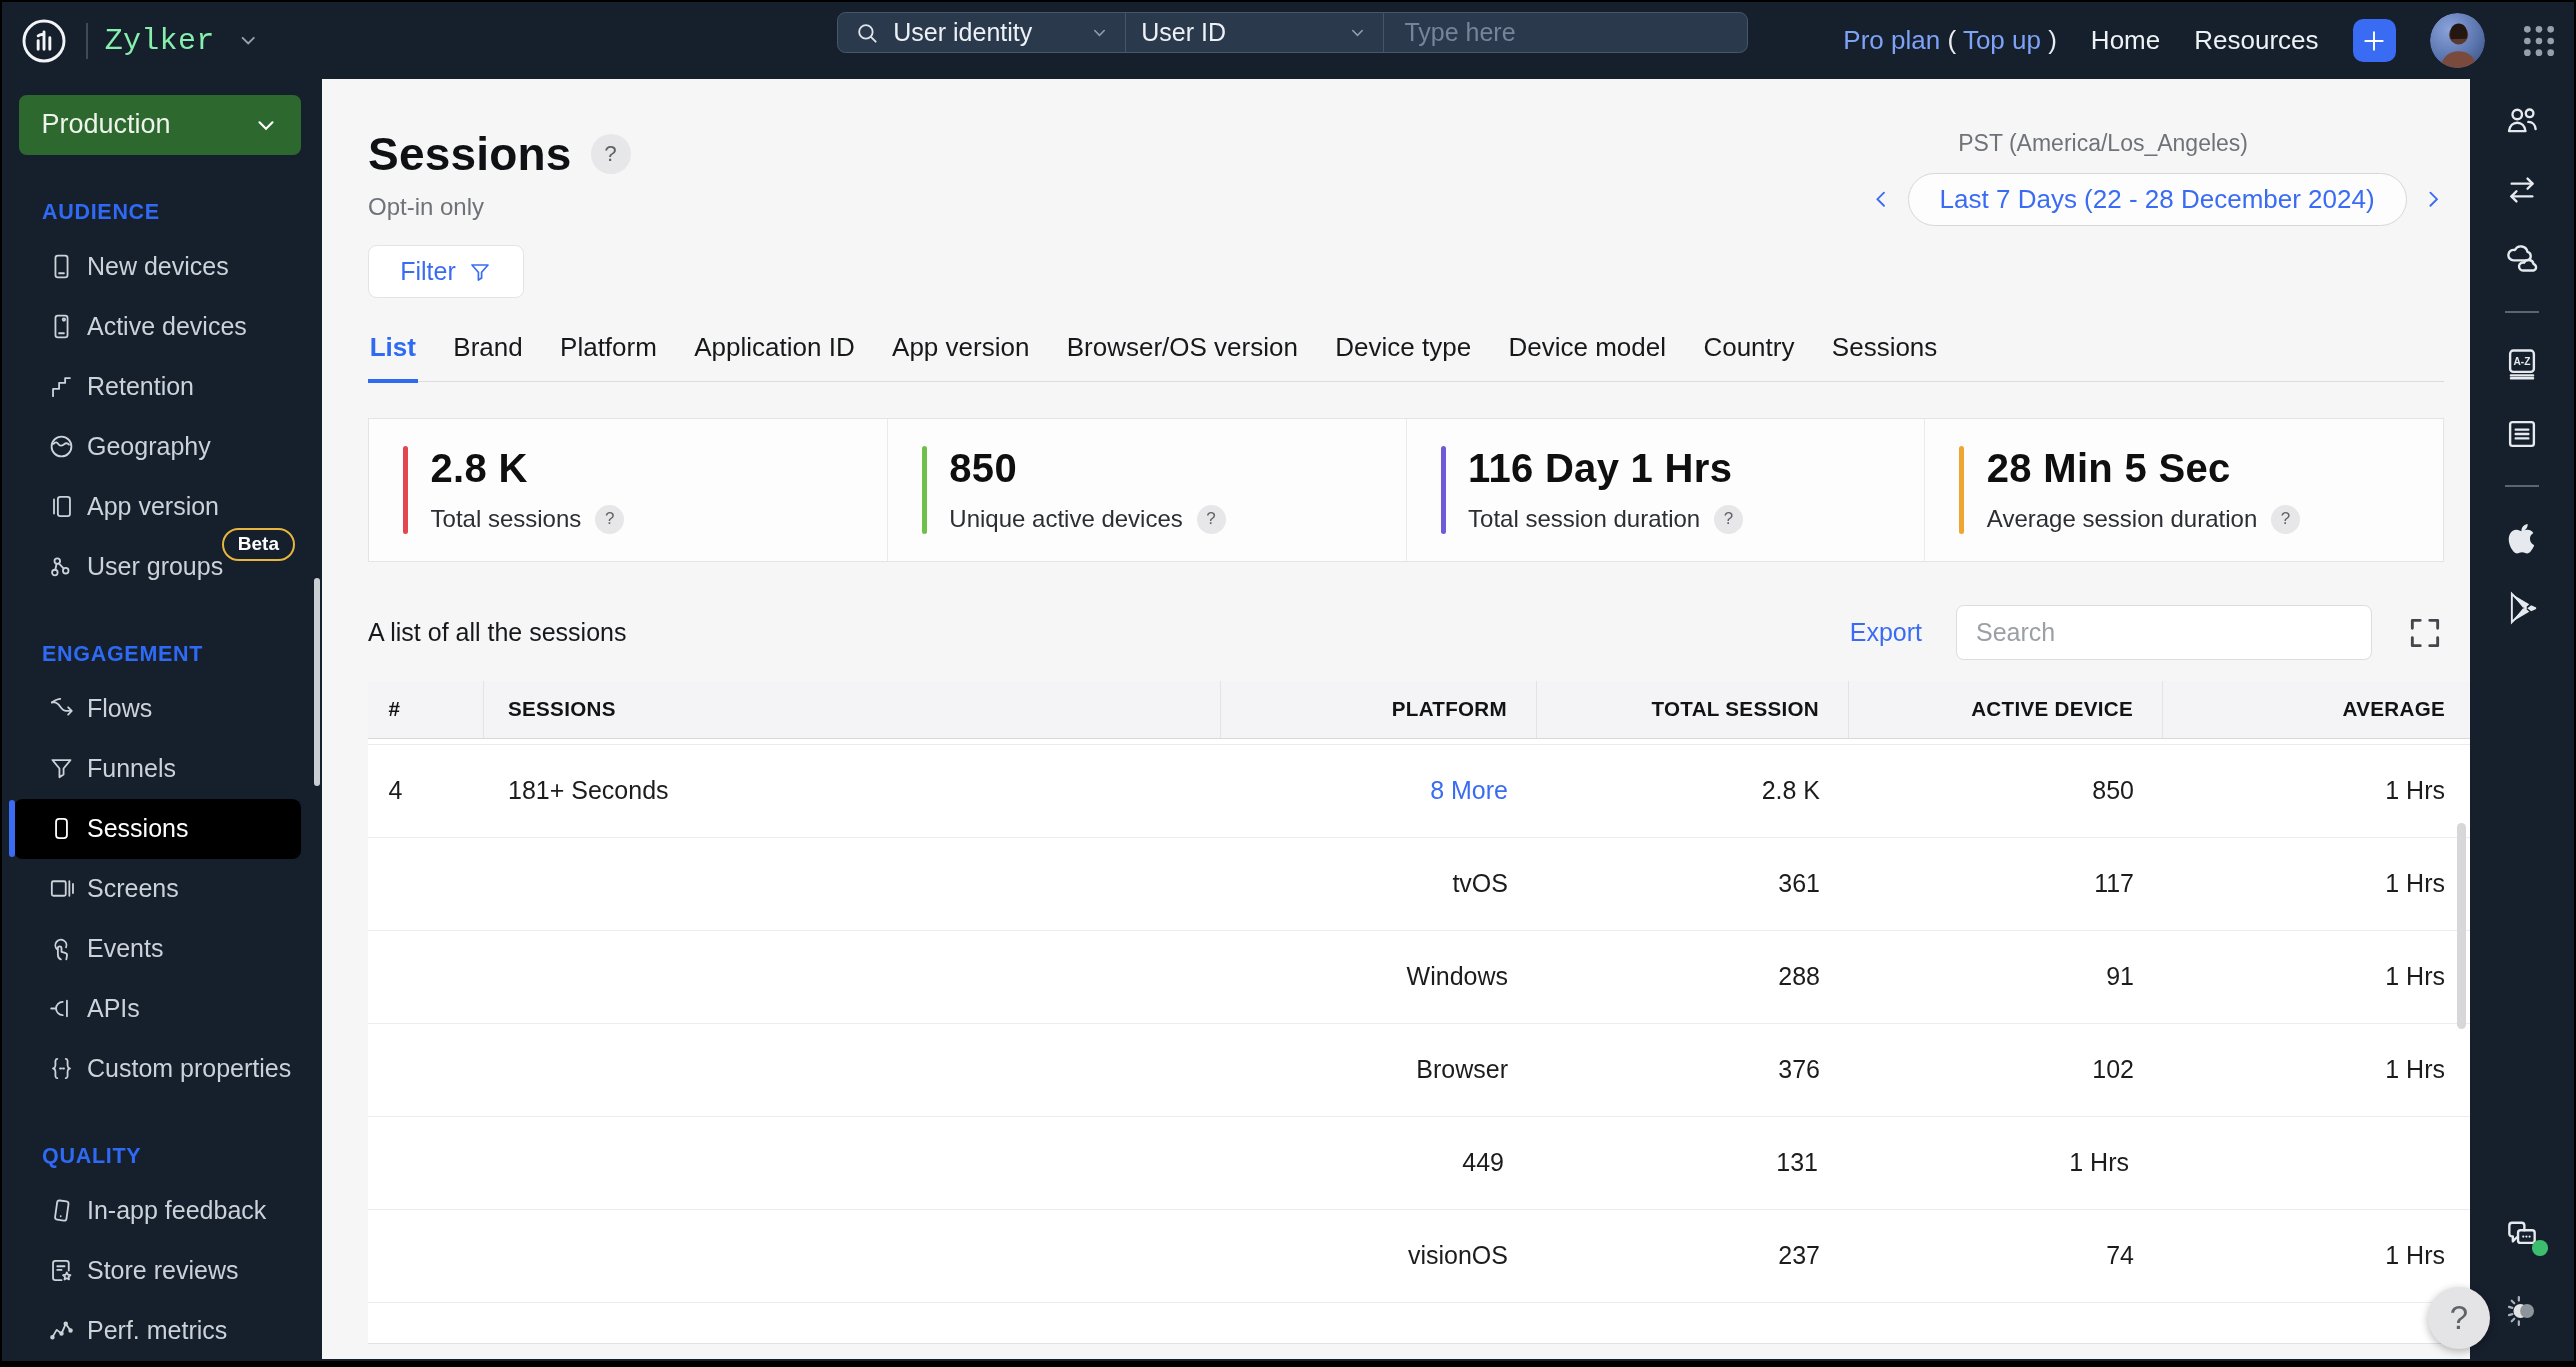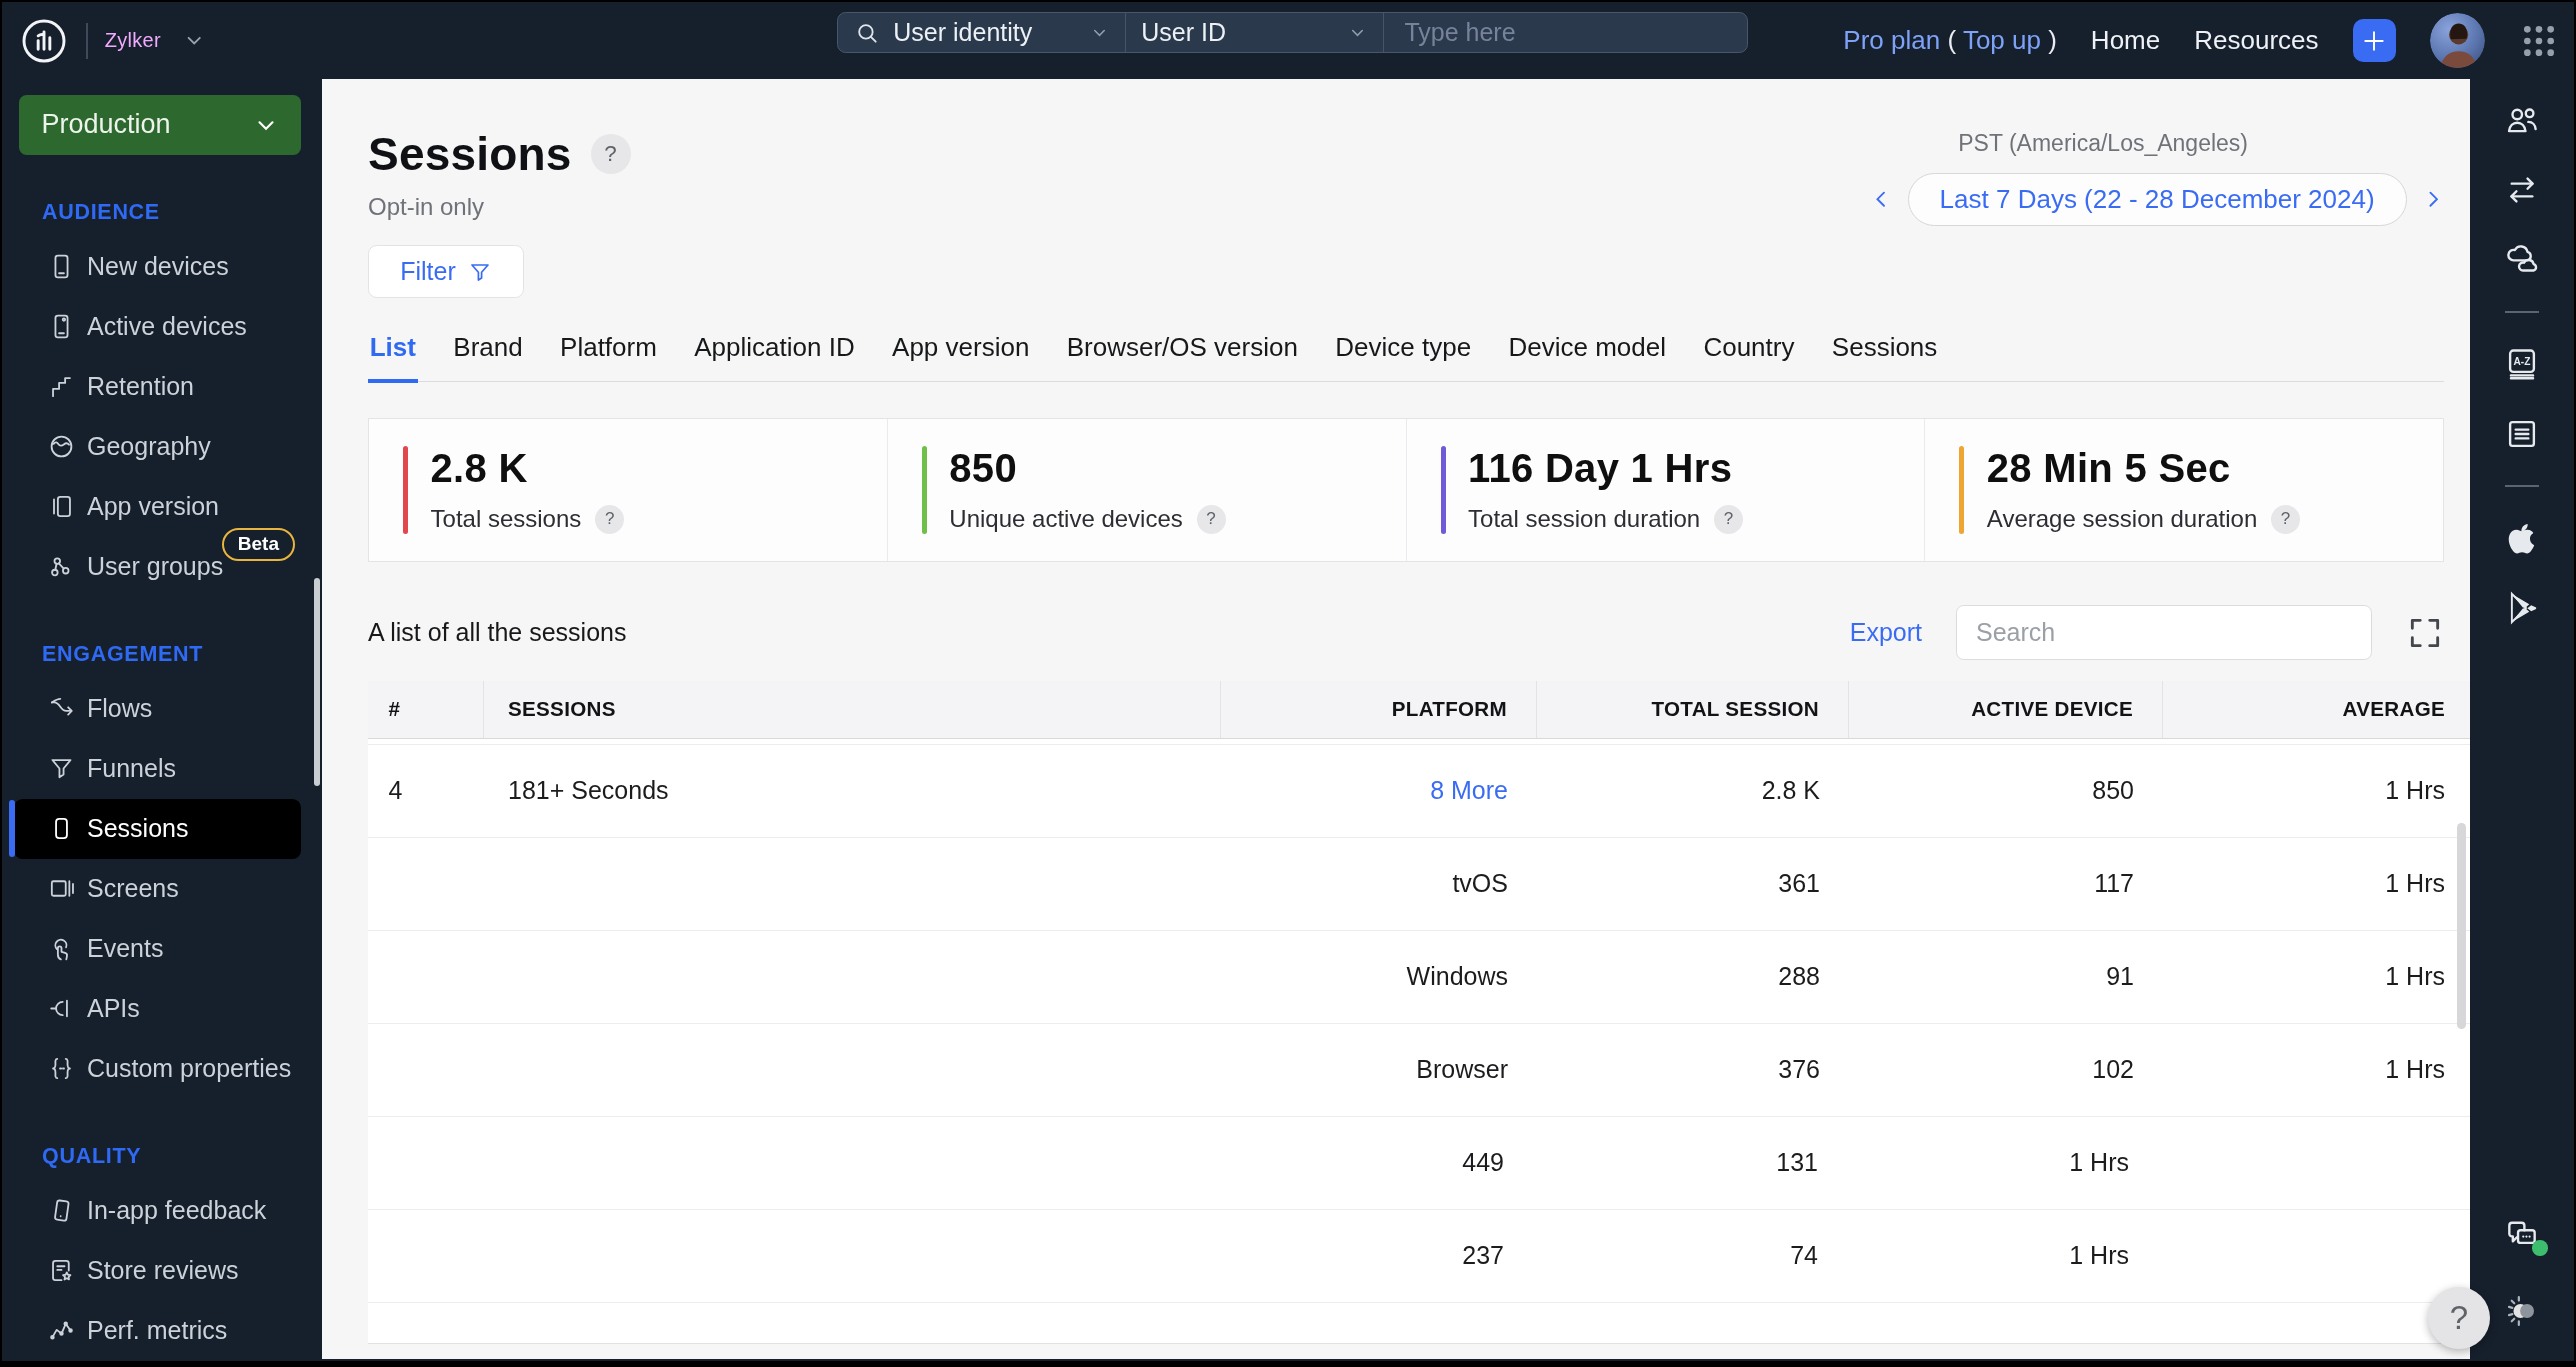--- a/index.html
+++ b/index.html
@@ -5,21 +5,21 @@
   * { margin:0; padding:0; box-sizing:border-box; }
   html,body { width:2576px; height:1367px; background:#000; font-family:"Liberation Sans", sans-serif; }
   .window { position:relative; width:2576px; height:1367px; border:2.6px solid #000; border-bottom:6.9px solid #000;
             background:#161f2c; overflow:hidden; }
 
   
   .topbar { position:relative; height:77px; display:flex; align-items:center; padding:0 15.5px 0 17px; background:#161f2c; }
   .brand-group { display:flex; align-items:center; gap:17px; }
   .logo { width:50px; height:50px; color:#f2f4f6; }
   .tb-divider { width:1.7px; height:36px; background:#3e4a5a; }
-  .brand { font-size:20px; color:#f0abfc; font-weight:500; letter-spacing:0.3px; }
+  .brand { font-size:30px; color:#86efac; font-weight:500; letter-spacing:0.3px;font-family:Liberation Mono, monospace; }
   .brand-caret { width:22.4px; height:22.4px; color:#98a2ae; margin-left:5.2px; }
 
   .topbar-search { position:absolute; left:835px; top:10.3px; width:911px; height:41px; display:flex; align-items:center;
                    background:#2b394d; border:1.7px solid #48566c; border-radius:8.6px; overflow:hidden; }
   .ts-sect { display:flex; align-items:center; height:100%; padding:0 15.5px; }
   .ts-scope { width:290px; border-right:1.7px solid #46536a; gap:13.8px; }
   .ts-field { width:260px; border-right:1.7px solid #46536a; }
   .ts-ico { width:26px; height:26px; color:#dfe5ec; flex:0 0 auto; }
   .ts-label { font-size:25px; color:#edf1f6; }
   .ts-caret { width:19px; height:19px; color:#929dac; margin-left:auto; }
@@ -520,20 +520,21 @@
           <div class="t-row">
             <div class="t-cell c0"></div>
             <div class="t-cell c1"></div>
             <div class="t-cell c3">449</div>
             <div class="t-cell c4">131</div>
             <div class="t-cell c5">1 Hrs</div>
           </div>
           <div class="t-row">
             <div class="t-cell c0"></div>
             <div class="t-cell c1"></div>
+            <div class="t-cell c2">visionOS</div>
             <div class="t-cell c3">237</div>
             <div class="t-cell c4">74</div>
             <div class="t-cell c5">1 Hrs</div>
           </div>
           <div class="t-partial">
             <div class="t-row">
               <div class="t-cell c0"></div>
               <div class="t-cell c1"></div>
               <div class="t-cell c2">..</div>
               <div class="t-cell c3">..</div>

